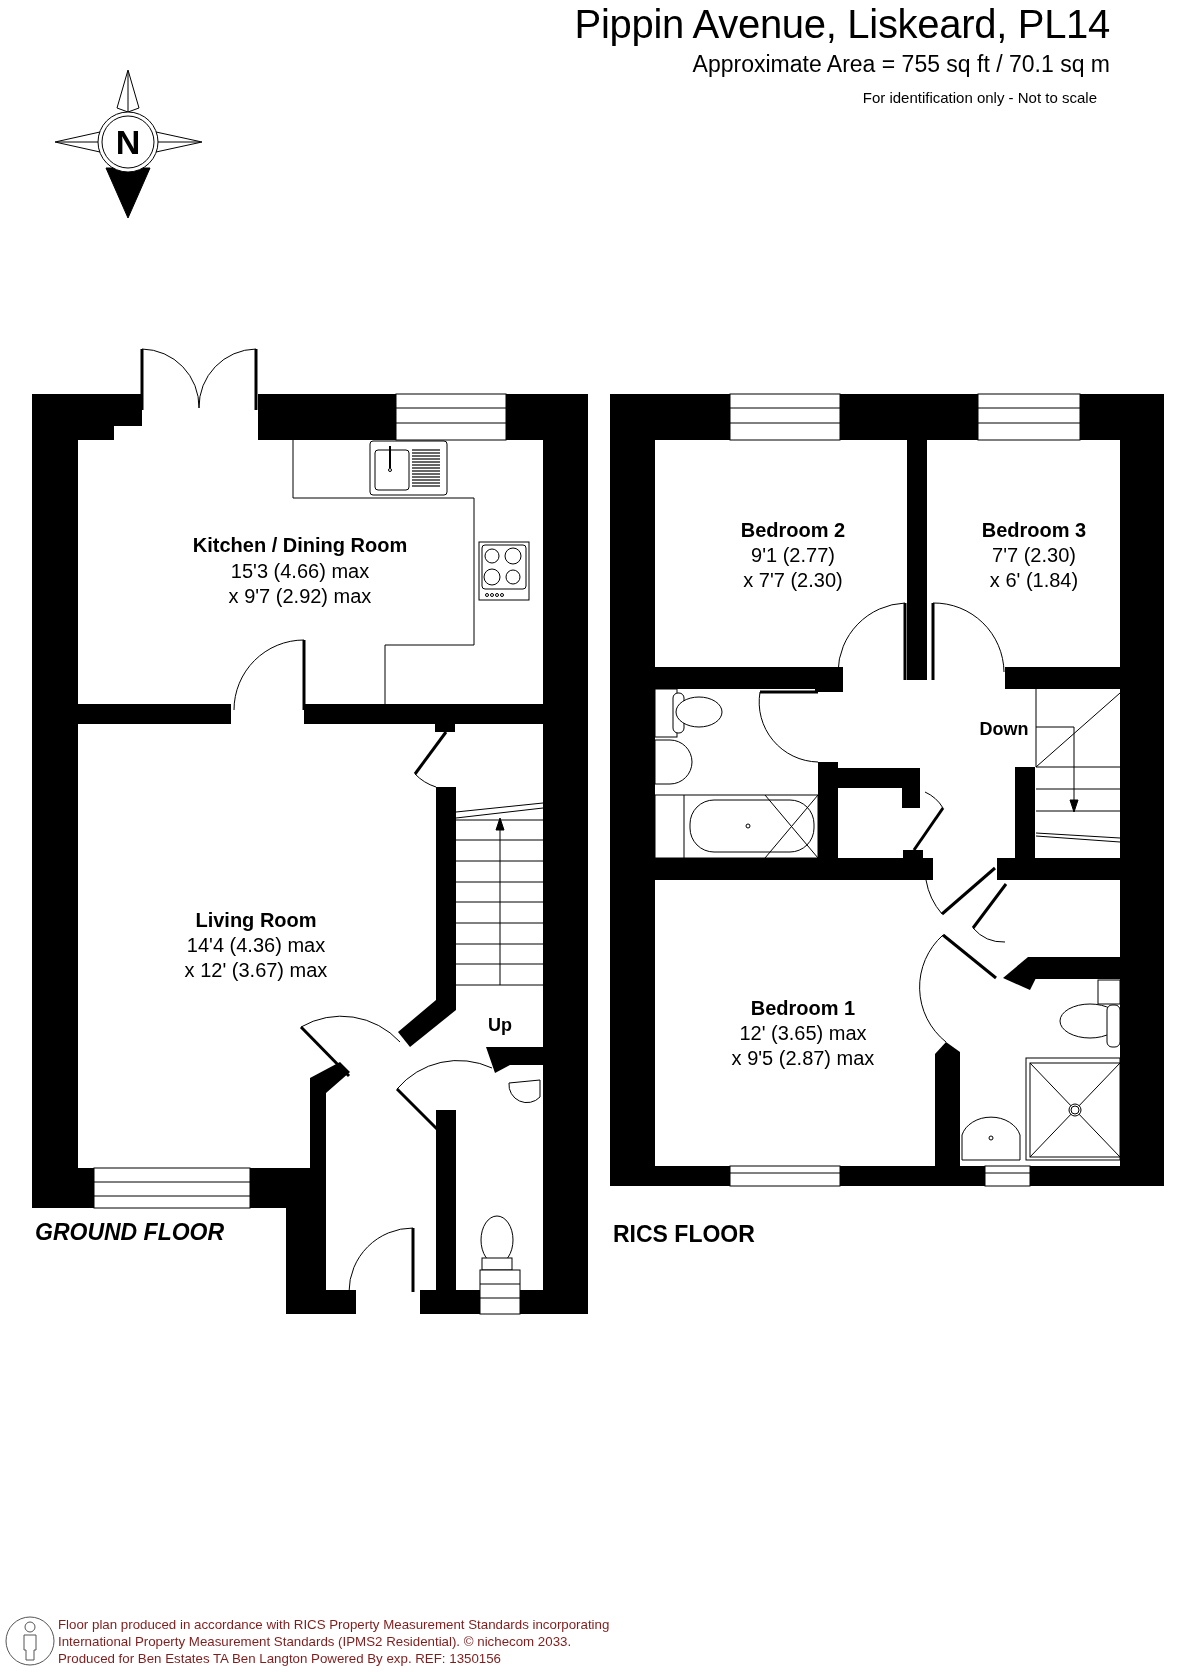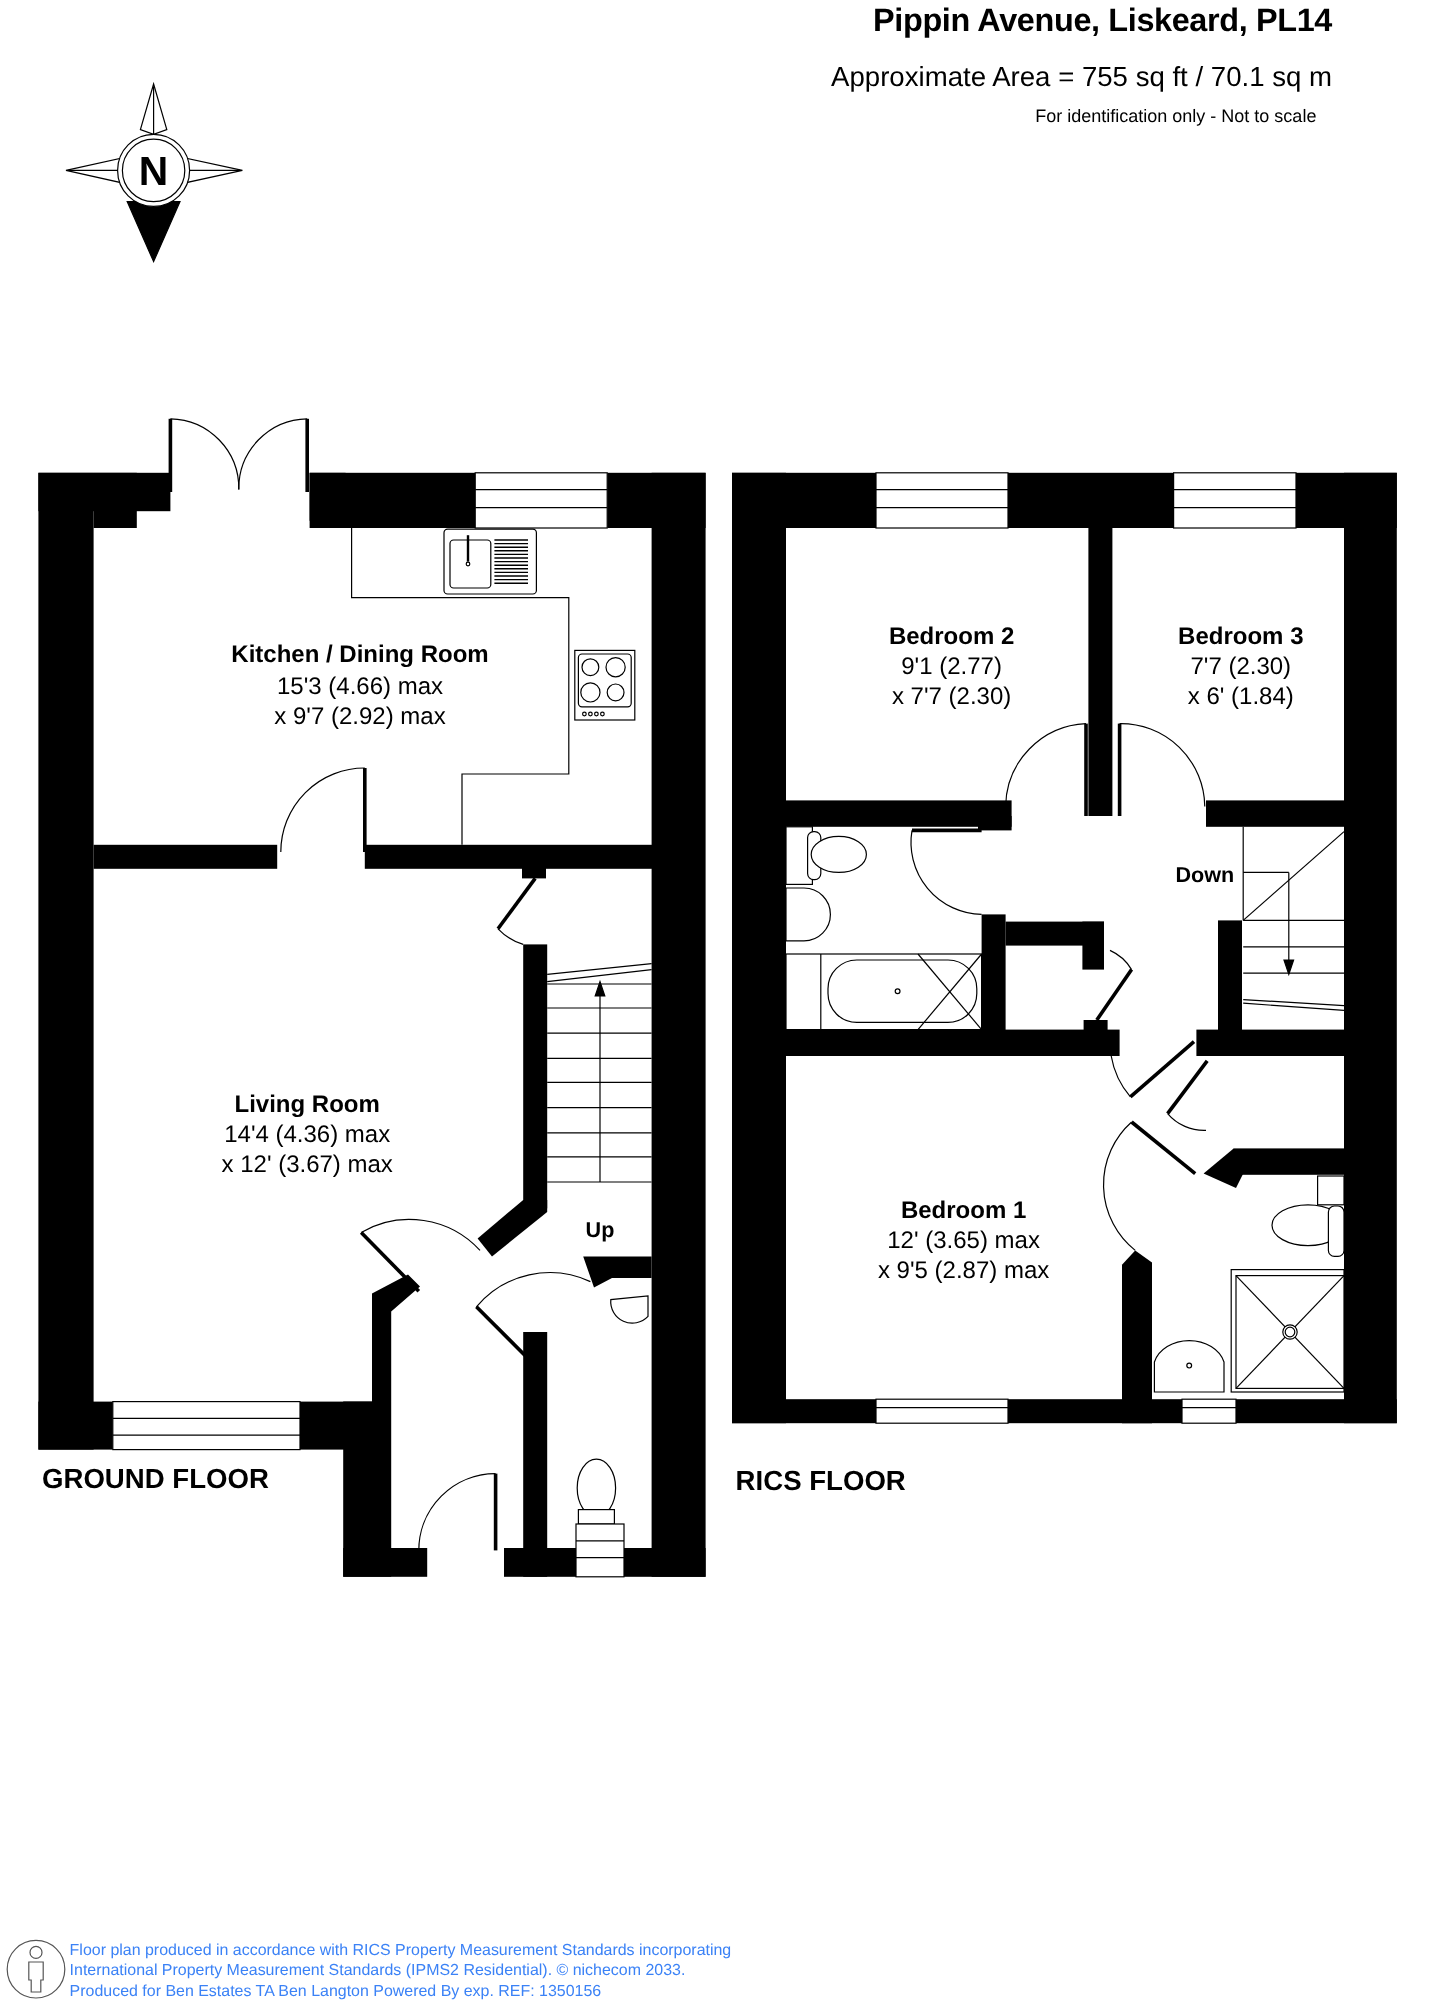--- a/index.html
+++ b/index.html
@@ -1,28 +1,28 @@
 <!DOCTYPE html>
 <html><head>
 <meta charset="utf-8">
 <style>
   html, body { margin: 0; padding: 0; background: #ffffff; }
   body { width: 1192px; height: 1672px; position: relative; overflow: hidden;
          font-family: "Liberation Sans", sans-serif; color: #000; }
-  .title { position: absolute; right: 82px; top: 2px; font-size: 27px; font-weight: bold;
+  .title { position: absolute; right: 82px; top: 2px; font-size: 40px; font-weight: normal;
            letter-spacing: -0.3px; white-space: nowrap; }
   .area { position: absolute; right: 82px; top: 51px; font-size: 23px; white-space: nowrap; margin-left: 31px; }
   .disclaimer { position: absolute; right: 95px; top: 89px; font-size: 15px; white-space: nowrap; }
   svg.plan { position: absolute; left: 0; top: 0; }
   .room-label { font-family: "Liberation Sans", sans-serif; text-anchor: middle; }
   .room-name { font-weight: bold; font-size: 20px; }
   .room-dim { font-size: 20px; }
   .floor-label { position: absolute; font-weight: bold; font-size: 23px; white-space: nowrap; }
   .stair-label { font-weight: bold; font-size: 18px; font-family: "Liberation Sans", sans-serif; }
-  .footer { position: absolute; left: 58px; top: 1616px; font-size: 13.3px; color: #3b82f6;
+  .footer { position: absolute; left: 58px; top: 1616px; font-size: 13.3px; color: #7f1d1d;
             line-height: 17px; }
   .footer div { white-space: nowrap; }
   .footer-icon { position: absolute; left: 4px; top: 1610px; }
 </style>
 </head>
 <body>
 
 <div class="title">Pippin Avenue, Liskeard, PL14</div>
 <div class="area">Approximate Area = 755 sq ft / 70.1 sq m</div>
 <div class="disclaimer">For identification only - Not to scale</div>
@@ -324,21 +324,21 @@
     <text class="room-label room-dim" x="793" y="587">x 7'7 (2.30)</text>
     <text class="room-label room-name" x="1034" y="537">Bedroom 3</text>
     <text class="room-label room-dim" x="1034" y="562">7'7 (2.30)</text>
     <text class="room-label room-dim" x="1034" y="587">x 6' (1.84)</text>
     <text class="room-label room-name" x="803" y="1015">Bedroom 1</text>
     <text class="room-label room-dim" x="803" y="1040">12' (3.65) max</text>
     <text class="room-label room-dim" x="803" y="1065">x 9'5 (2.87) max</text>
   </g>
 </svg>
 
-<div class="floor-label" style="left:35px; top:1219px;">GROUND FLOOR</div>
+<div class="floor-label" style="left:35px; top:1219px;font-style:italic;">GROUND FLOOR</div>
 <div class="floor-label" style="left:613px; top:1221px;">RICS FLOOR</div>
 
 <svg class="footer-icon" width="52" height="62" viewBox="0 0 52 62">
   <circle cx="26" cy="31" r="24" stroke="#555" fill="none" stroke-width="1"></circle>
   <circle cx="26" cy="17" r="5" stroke="#555" fill="none" stroke-width="1"></circle>
   <path d="M20,25 L32,25 L32,40 L30,40 L30,50 L22,50 L22,40 L20,40 Z" stroke="#555" fill="none" stroke-width="1"></path>
 </svg>
 <div class="footer">
   <div>Floor plan produced in accordance with RICS Property Measurement Standards incorporating</div>
   <div>International Property Measurement Standards (IPMS2 Residential).   © nichecom 2033.</div>

